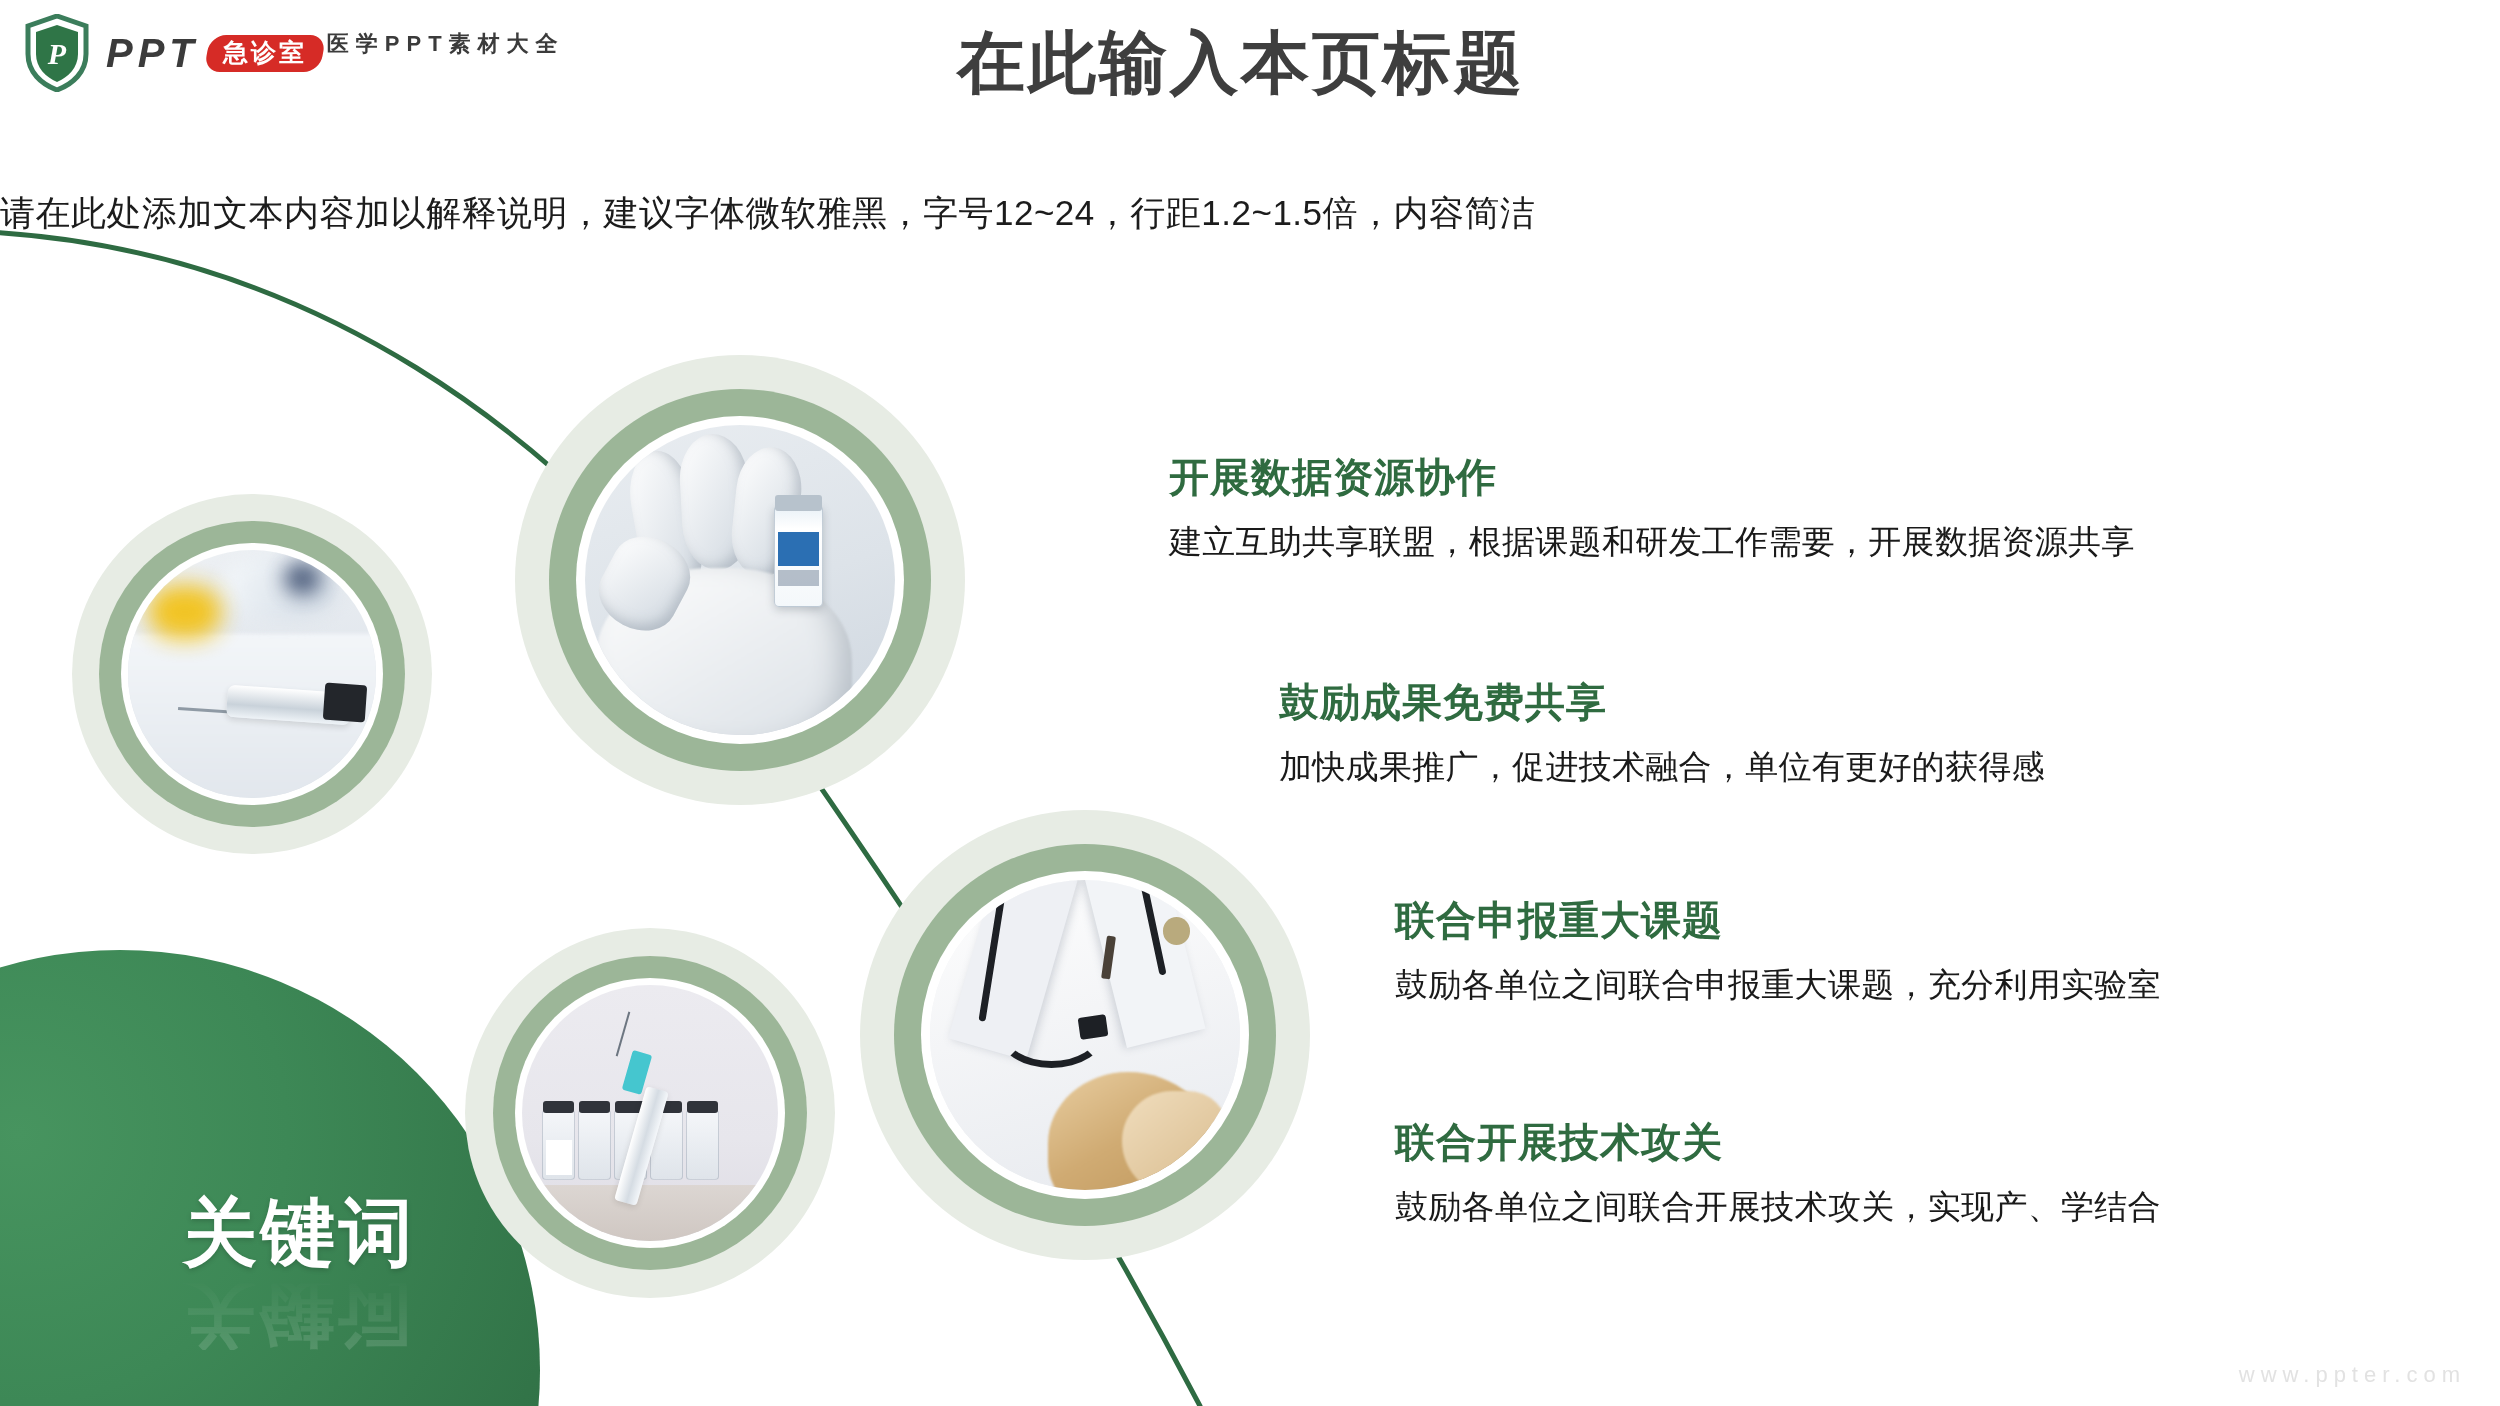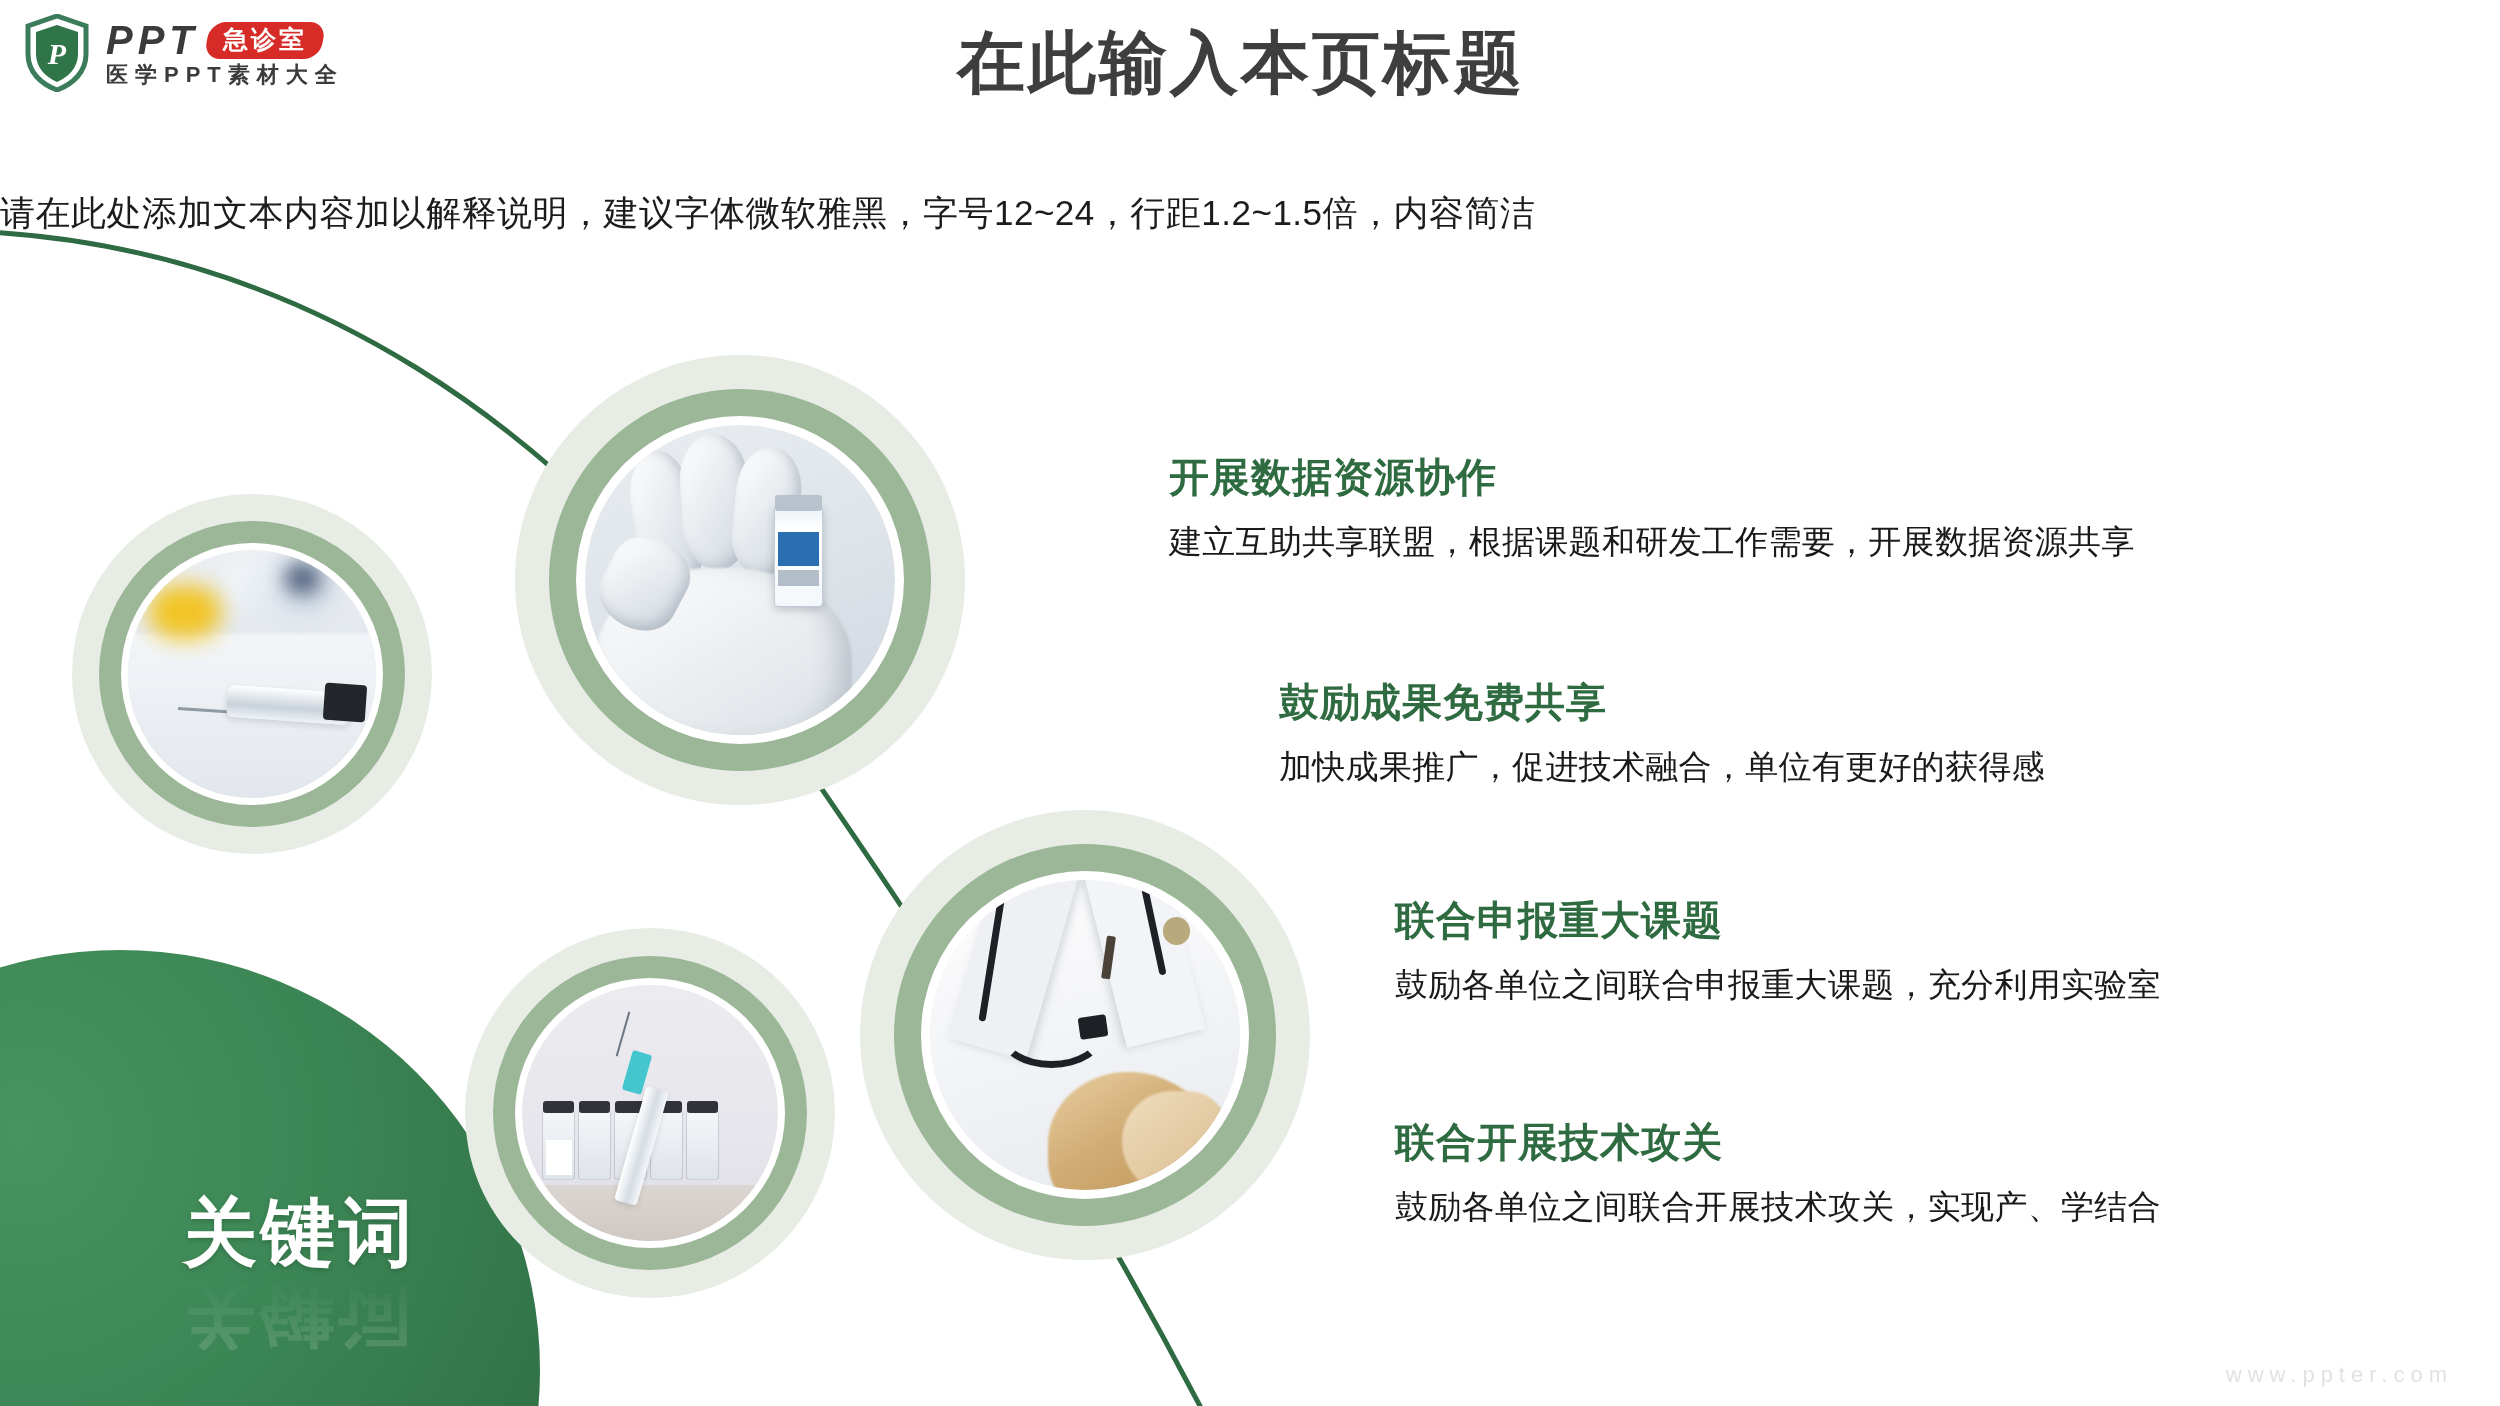--- a/index.html
+++ b/index.html
@@ -65,21 +65,21 @@
   
   .logo {
     position: absolute; left: 24px; top: 14px;
     z-index: 20;
     display: flex; align-items: center; gap: 16px;
   }
   .shield {
     position: relative;
     width: 66px; height: 78px;
   }
-  .logo-textblock { display: flex; flex-direction: column; gap: 4px; }
+  .logo-textblock { display: flex; flex-direction: row; gap: 4px; }
   .logo-row1 { display: flex; align-items: center; gap: 8px; }
   .logo-ppt {
     font-size: 40px; font-weight: bold; font-style: italic;
     color: #3b3b3b; letter-spacing: 5px; line-height: 1;
   }
   .logo-badge {
     background: #d62b26;
     color: #ffffff;
     font-size: 25px; font-weight: bold;
     letter-spacing: 3px;
@@ -320,21 +320,21 @@
     font-size: 40px; font-weight: bold; color: #2f6b40;
     letter-spacing: 1px; line-height: 1.1; white-space: nowrap;
   }
   .tb-body {
     font-size: 33px; color: #1a1a1a; letter-spacing: .3px;
     line-height: 1.3; margin-top: 22px; white-space: nowrap;
   }
 
   
   .watermark {
-    position: absolute; right: 47px; bottom: 18px;
+    position: absolute; right: 34px; bottom: 18px;
     font-size: 22px; color: #e2e2e2; letter-spacing: 6px;
     z-index: 25;
   }
 </style>
 </head>
 <body>
 
 <div id="slide">
 
   <svg class="curve-layer" viewBox="0 0 2500 1406" preserveAspectRatio="none">

